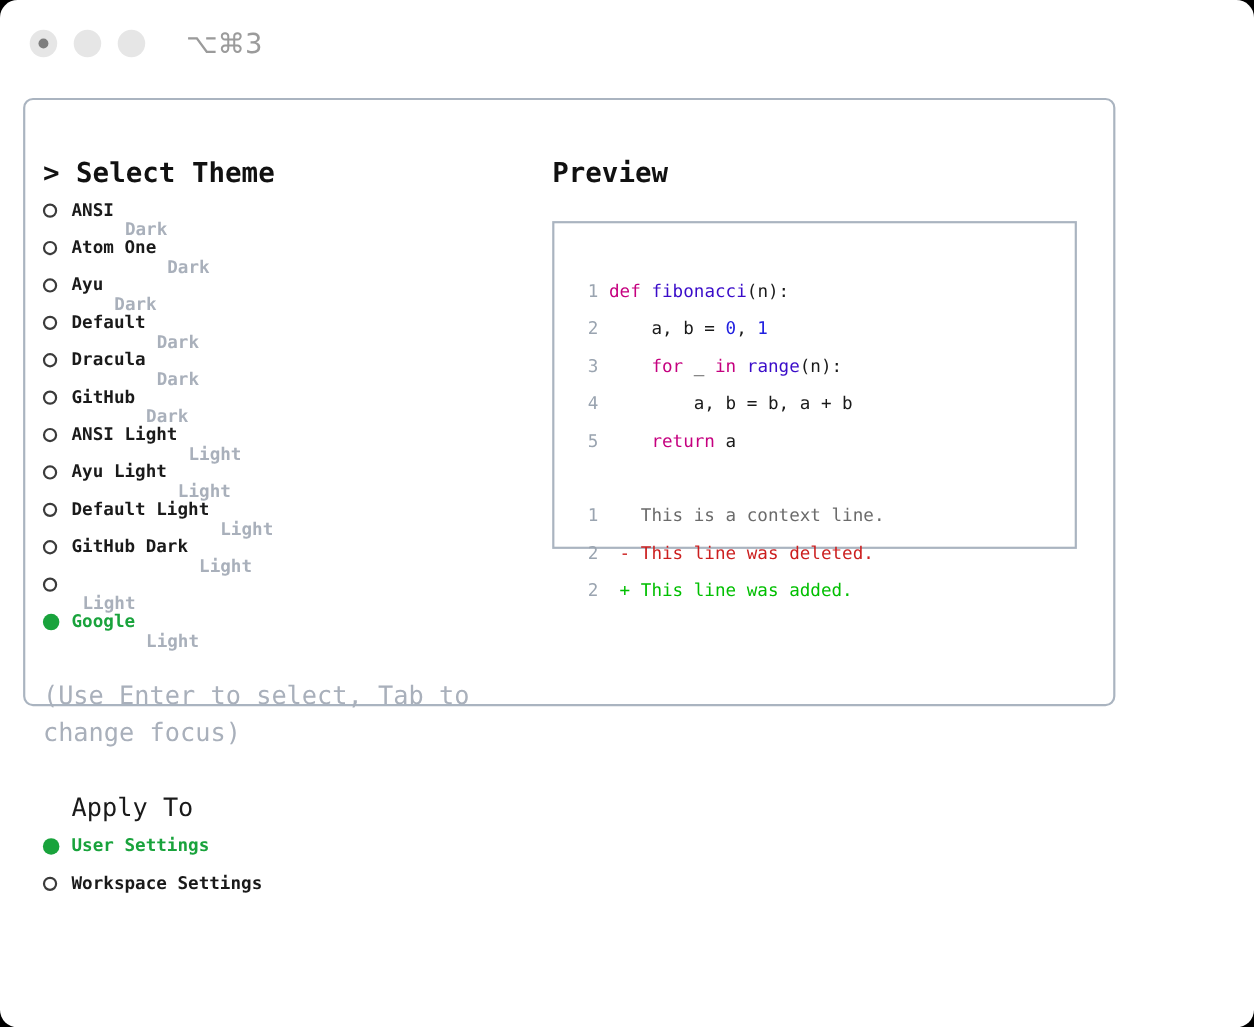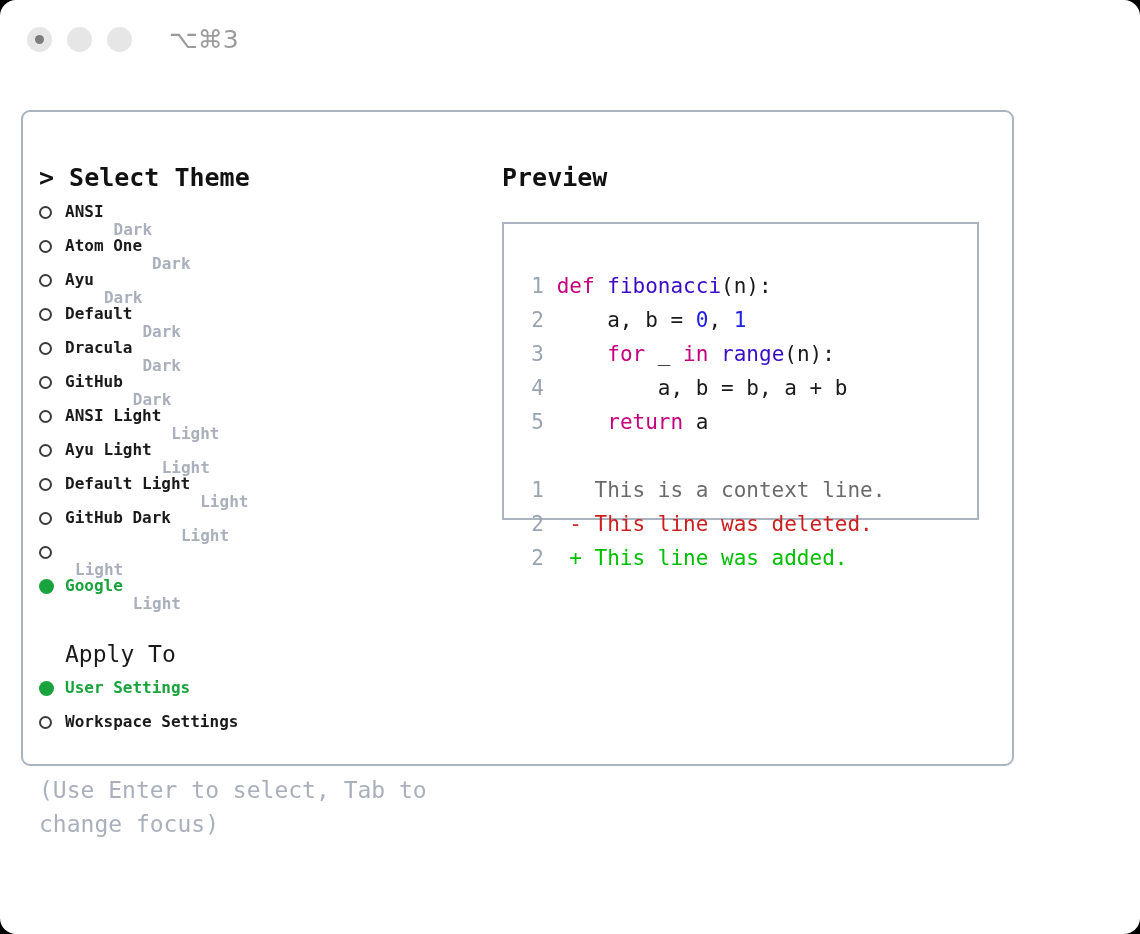--- a/index.html
+++ b/index.html
@@ -60,23 +60,23 @@
     font-size: 25px;
     letter-spacing: 0px;
     font-family: "DejaVu Sans", "Liberation Sans", sans-serif;
     white-space: pre;
   }
 
   
   #main-panel {
     position: absolute;
     left: 21px;
-    top: 110px;
+    top: 89px;
     width: 993px;
-    height: 656px;
+    height: 553px;
     border: 2px solid #aab4c0;
     border-radius: 9px;
     box-sizing: border-box;
     background: #ffffff;
   }
 
   
   #theme-column {
     position: absolute;
     left: 16px;
@@ -164,21 +164,21 @@
     width: 477px;
     height: 298px;
     border: 2px solid #aab4c0;
     background: #ffffff;
     box-sizing: border-box;
   }
   #code-area {
     position: absolute;
     left: 12px;
     top: 45px;
-    font-size: 21px;
+    font-size: 16px;
     line-height: 34px;
     white-space: pre;
   }
   .code-line { height: 34px; line-height: 34px; white-space: pre; }
   .lineno {
     display: inline-block;
     width: 28px;
     text-align: right;
     color: #9aa4b0;
   }
@@ -218,29 +218,29 @@
           <div class="theme-row"><span class="bullet"><span class="ring"></span></span><span class="theme-name">Dracula</span><span class="spacer"></span><span class="theme-kind">Dark</span></div>
           <div class="theme-row"><span class="bullet"><span class="ring"></span></span><span class="theme-name">GitHub</span><span class="spacer"></span><span class="theme-kind">Dark</span></div>
           <div class="theme-row"><span class="bullet"><span class="ring"></span></span><span class="theme-name">ANSI Light</span><span class="spacer"></span><span class="theme-kind">Light</span></div>
           <div class="theme-row"><span class="bullet"><span class="ring"></span></span><span class="theme-name">Ayu Light</span><span class="spacer"></span><span class="theme-kind">Light</span></div>
           <div class="theme-row"><span class="bullet"><span class="ring"></span></span><span class="theme-name">Default Light</span><span class="spacer"></span><span class="theme-kind">Light</span></div>
           <div class="theme-row"><span class="bullet"><span class="ring"></span></span><span class="theme-name">GitHub Dark</span><span class="spacer"></span><span class="theme-kind">Light</span></div>
           <div class="theme-row"><span class="bullet"><span class="ring"></span></span><span class="spacer"></span><span class="theme-kind">Light</span></div>
           <div class="theme-row selected"><span class="bullet"><span class="dot-filled"></span></span><span class="theme-name">Google</span><span class="spacer"></span><span class="theme-kind">Light</span></div>
         </div>
 
+      <div id="hint-text">(Use Enter to select, Tab to change focus)</div>
+
       <div id="apply-block">
         <div class="apply-heading">Apply To</div>
         <div id="apply-list">
             <div class="theme-row selected"><span class="bullet"><span class="dot-filled"></span></span><span class="theme-name">User Settings</span></div>
             <div class="theme-row"><span class="bullet"><span class="ring"></span></span><span class="theme-name">Workspace Settings</span></div>
           </div>
       </div>
-
-      <div id="hint-text">(Use Enter to select, Tab to change focus)</div>
     </div>
 
     <div id="preview-column">
       <div class="section-heading">Preview</div>
     </div>
 
     <div id="preview-box">
       <div id="code-area"><div class="code-line"><span class="lineno">1</span><span> </span><span class="tok-kw">def</span><span class="tok-plain"> </span><span class="tok-fn">fibonacci</span><span class="tok-plain">(n):</span></div><div class="code-line"><span class="lineno">2</span><span> </span><span class="tok-plain">    a, b = </span><span class="tok-num">0</span><span class="tok-plain">, </span><span class="tok-num">1</span></div><div class="code-line"><span class="lineno">3</span><span> </span><span class="tok-plain">    </span><span class="tok-kw">for</span><span class="tok-plain"> _ </span><span class="tok-kw">in</span><span class="tok-plain"> </span><span class="tok-fn">range</span><span class="tok-plain">(n):</span></div><div class="code-line"><span class="lineno">4</span><span> </span><span class="tok-plain">        a, b = b, a + b</span></div><div class="code-line"><span class="lineno">5</span><span> </span><span class="tok-plain">    </span><span class="tok-kw">return</span><span class="tok-plain"> a</span></div><div class="gap-line"></div><div class="code-line"><span class="lineno">1</span><span> </span><span class="tok-ctx">   This is a context line.</span></div><div class="code-line"><span class="lineno">2</span><span> </span><span class="tok-del"> - This line was deleted.</span></div><div class="code-line"><span class="lineno">2</span><span> </span><span class="tok-add"> + This line was added.</span></div></div>
     </div>
 

